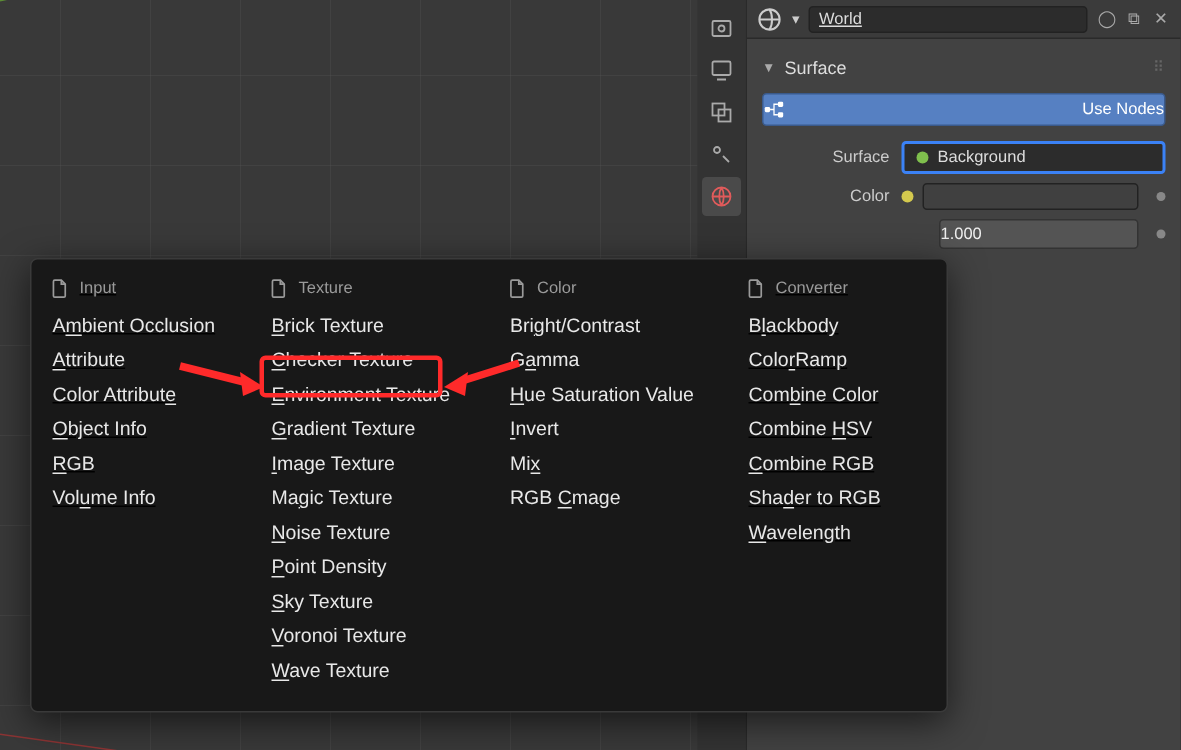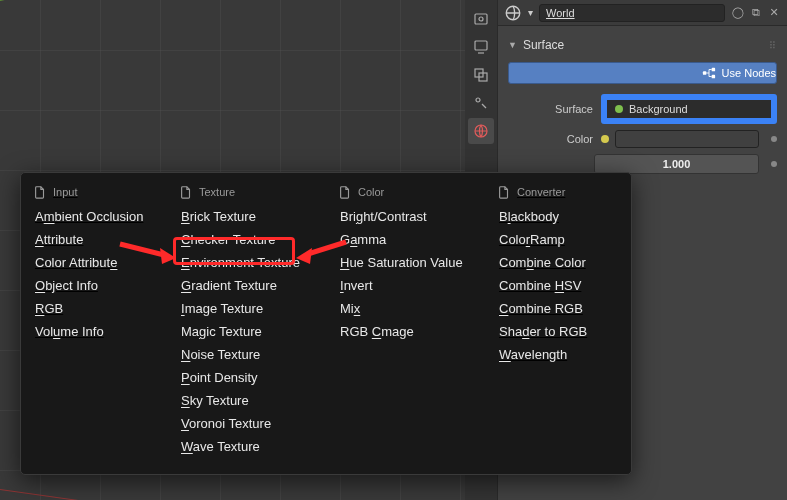--- a/index.html
+++ b/index.html
@@ -54,47 +54,46 @@
 .section-header {
   display: flex; align-items: center; gap: 6px; color: #ddd; font-size: 12px;
   padding: 6px 0; cursor: pointer;
 }
 .section-header .chev { font-size: 9px; color: #aaa; }
 .grip { position: absolute; right: 10px; color: #666; font-size: 10px; letter-spacing: 1px; }
 
 .use-nodes-btn {
   width: 100%; height: 22px; background: #5680c2; border: 1px solid #3a5a8c;
   border-radius: 3px; color: #fff; font-size: 11px; display: flex; align-items: center;
-  justify-content: flex-end; gap: 6px; cursor: pointer; margin: 4px 0 10px 0;
+  justify-content: space-between; gap: 6px; cursor: pointer; margin: 4px 0 10px 0;
 }
 .use-nodes-btn .node-icon { width: 14px; height: 14px; }
 
 .prop-row {
   display: flex; align-items: center; gap: 8px; margin: 6px 0; font-size: 11px;
 }
 .prop-label { flex: 0 0 85px; text-align: right; color: #ccc; }
 .prop-value-btn {
-  flex: 1; background: #2c2c2c; border: 6px solid #3b82f6; border-radius: 3px;
+  flex: 1; background: #2c2c2c; border: 2px solid #3b82f6; border-radius: 3px;
   color: #ddd; padding: 3px 8px; display: flex; align-items: center; gap: 6px;
   font-size: 11px; cursor: pointer;
 }
 .dot { width: 8px; height: 8px; border-radius: 50%; display: inline-block; }
 .dot.green { background: #7fbf4d; }
 .dot.yellow { background: #d4c94e; }
 .sock-dot { width: 6px; height: 6px; border-radius: 50%; background: #888; margin-left: 4px; }
 
 .color-swatch {
   flex: 1; height: 18px; background: #404040; border: 1px solid #222; border-radius: 3px;
   cursor: pointer;
 }
 .num-field {
-  width: 165px; background: #545454; border: 1px solid #333; border-radius: 3px;
-  color: #eee; text-align: center; font-size: 11px; padding: 3px 0; cursor: ew-resize;
+  width: 133px; background: #545454; border: 1px solid #333; border-radius: 3px;
+  color: #eee; font-size: 11px; padding: 3px 0; cursor: ew-resize;
   position: relative;
-  font-weight: bold;
 }
 
 
 .popup {
   position: absolute; left: 20px; top: 172px; width: 612px;
   background: #181818; border: 1px solid #3a3a3a; border-radius: 5px;
   box-shadow: 0 6px 24px rgba(0,0,0,0.6);
   display: flex; padding: 8px 0 16px 0;
 }
 .popup-col { flex: 1; padding: 0 12px; }

